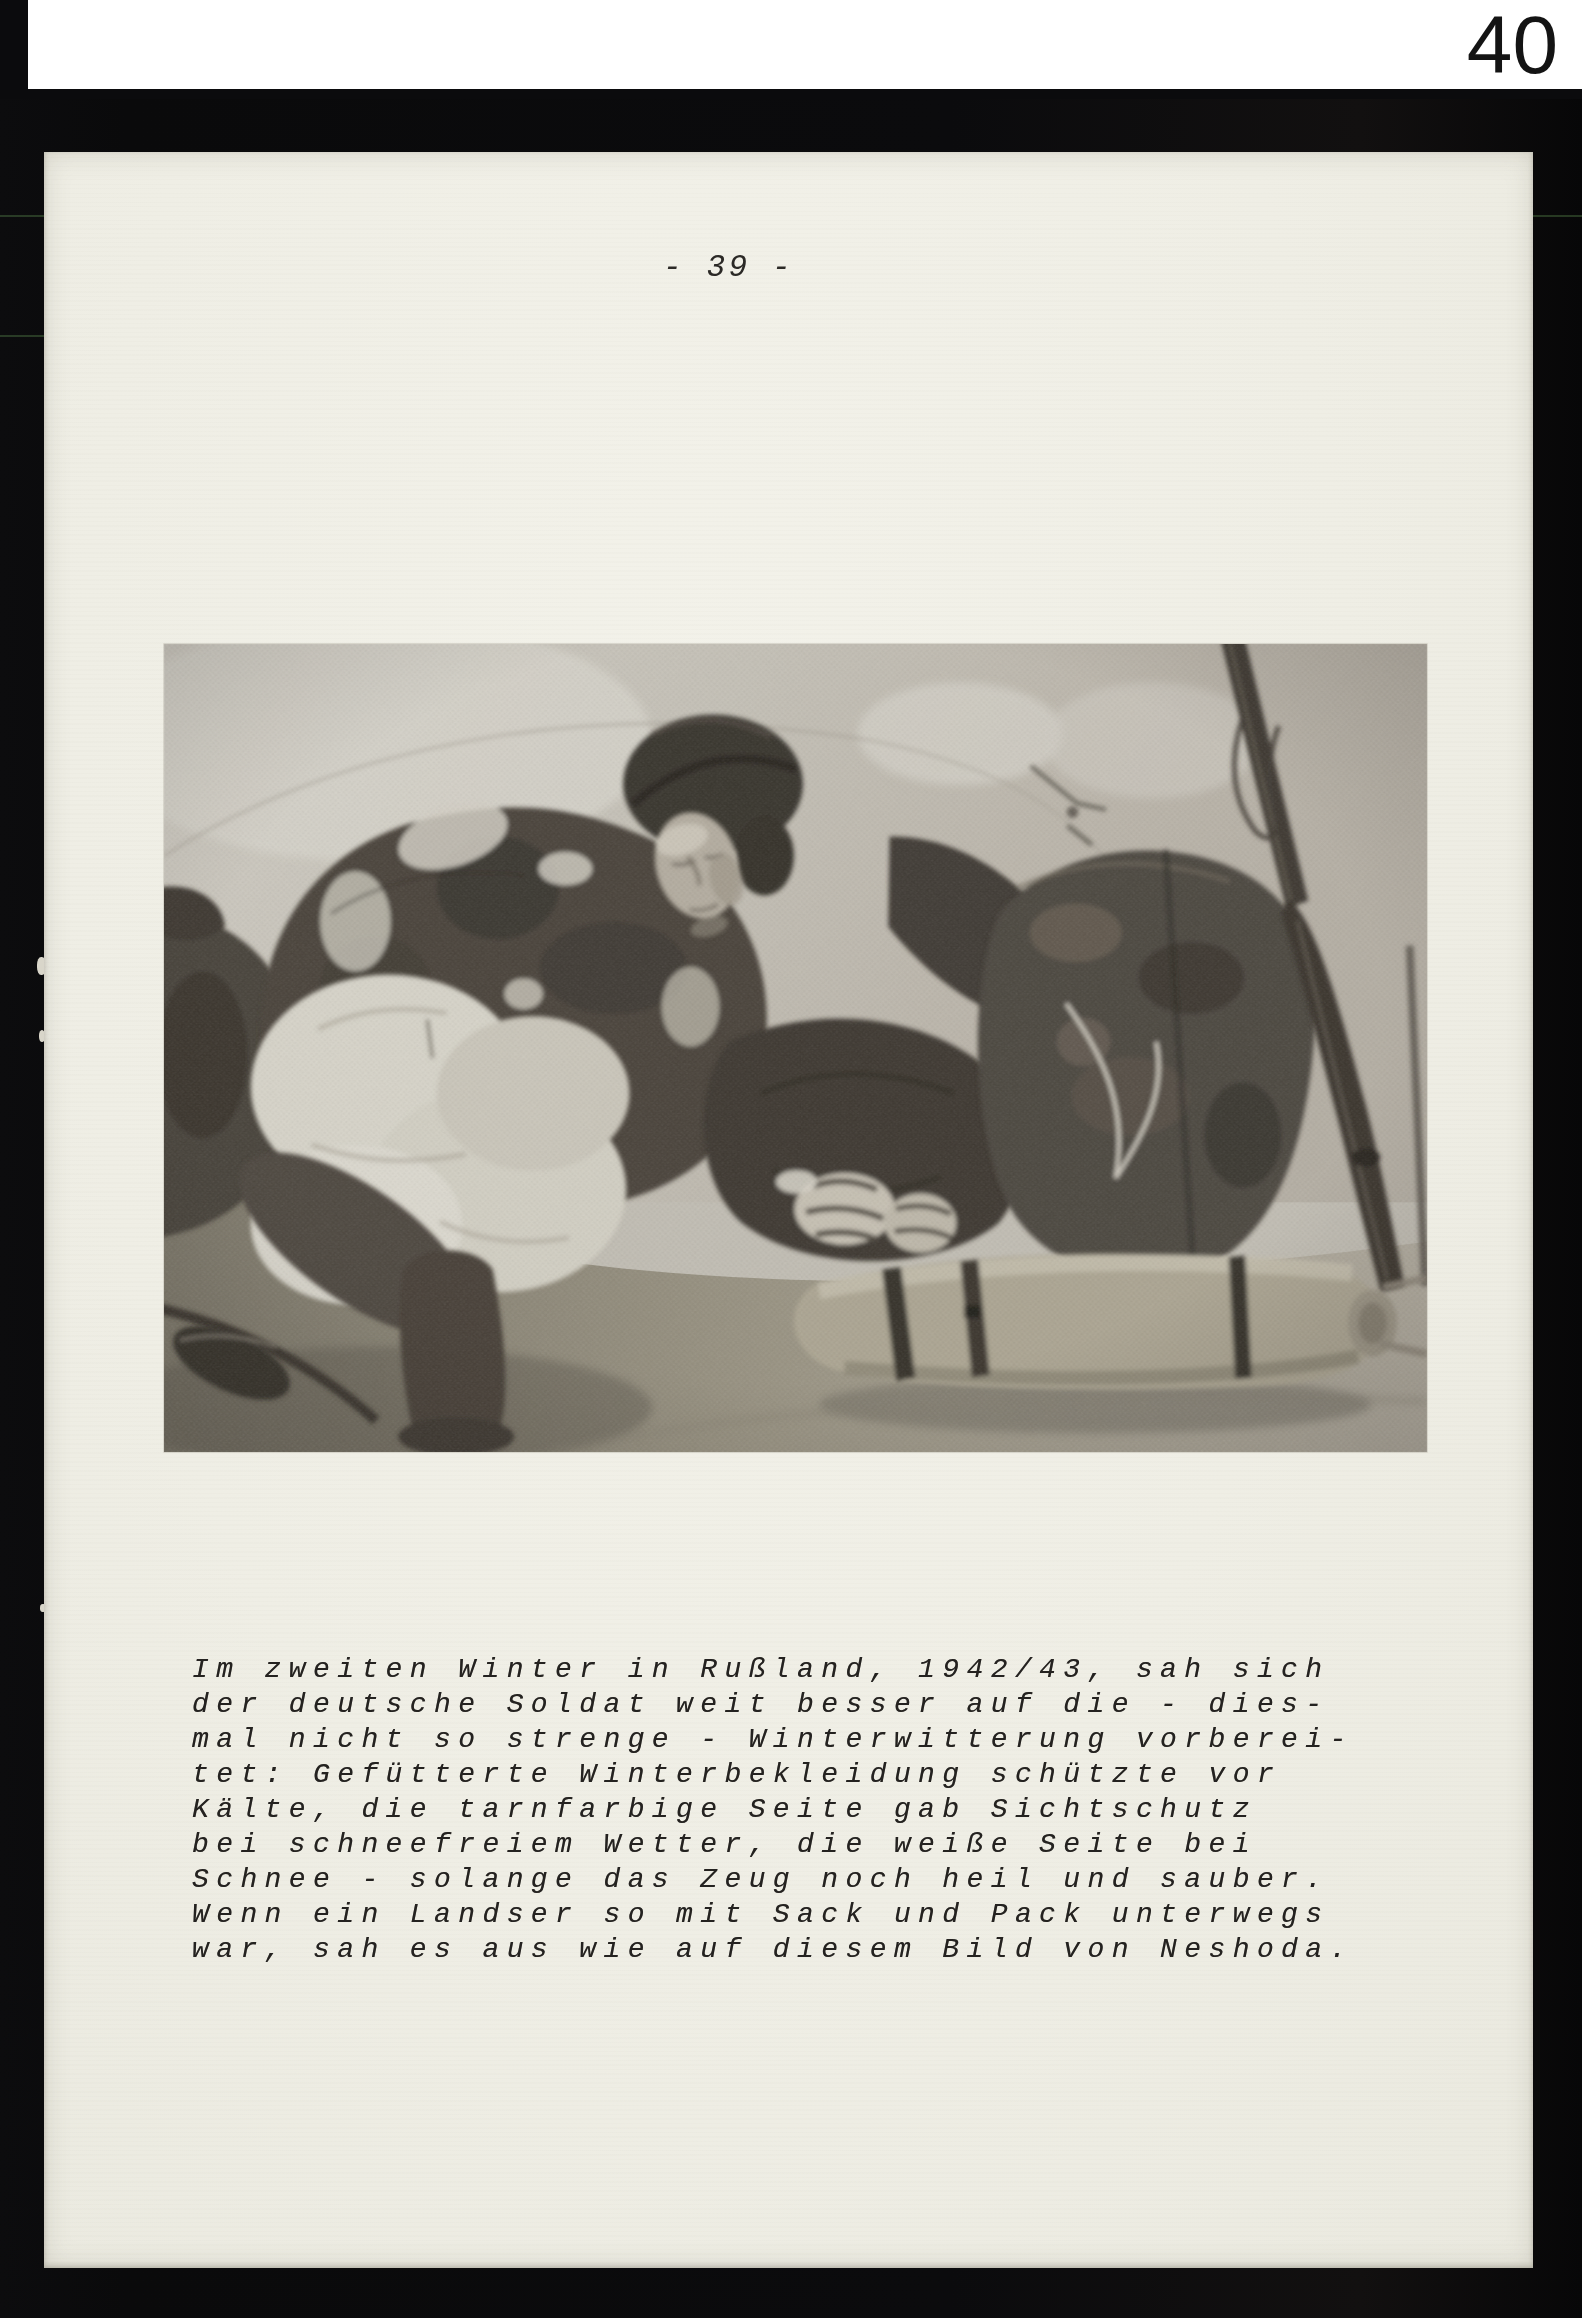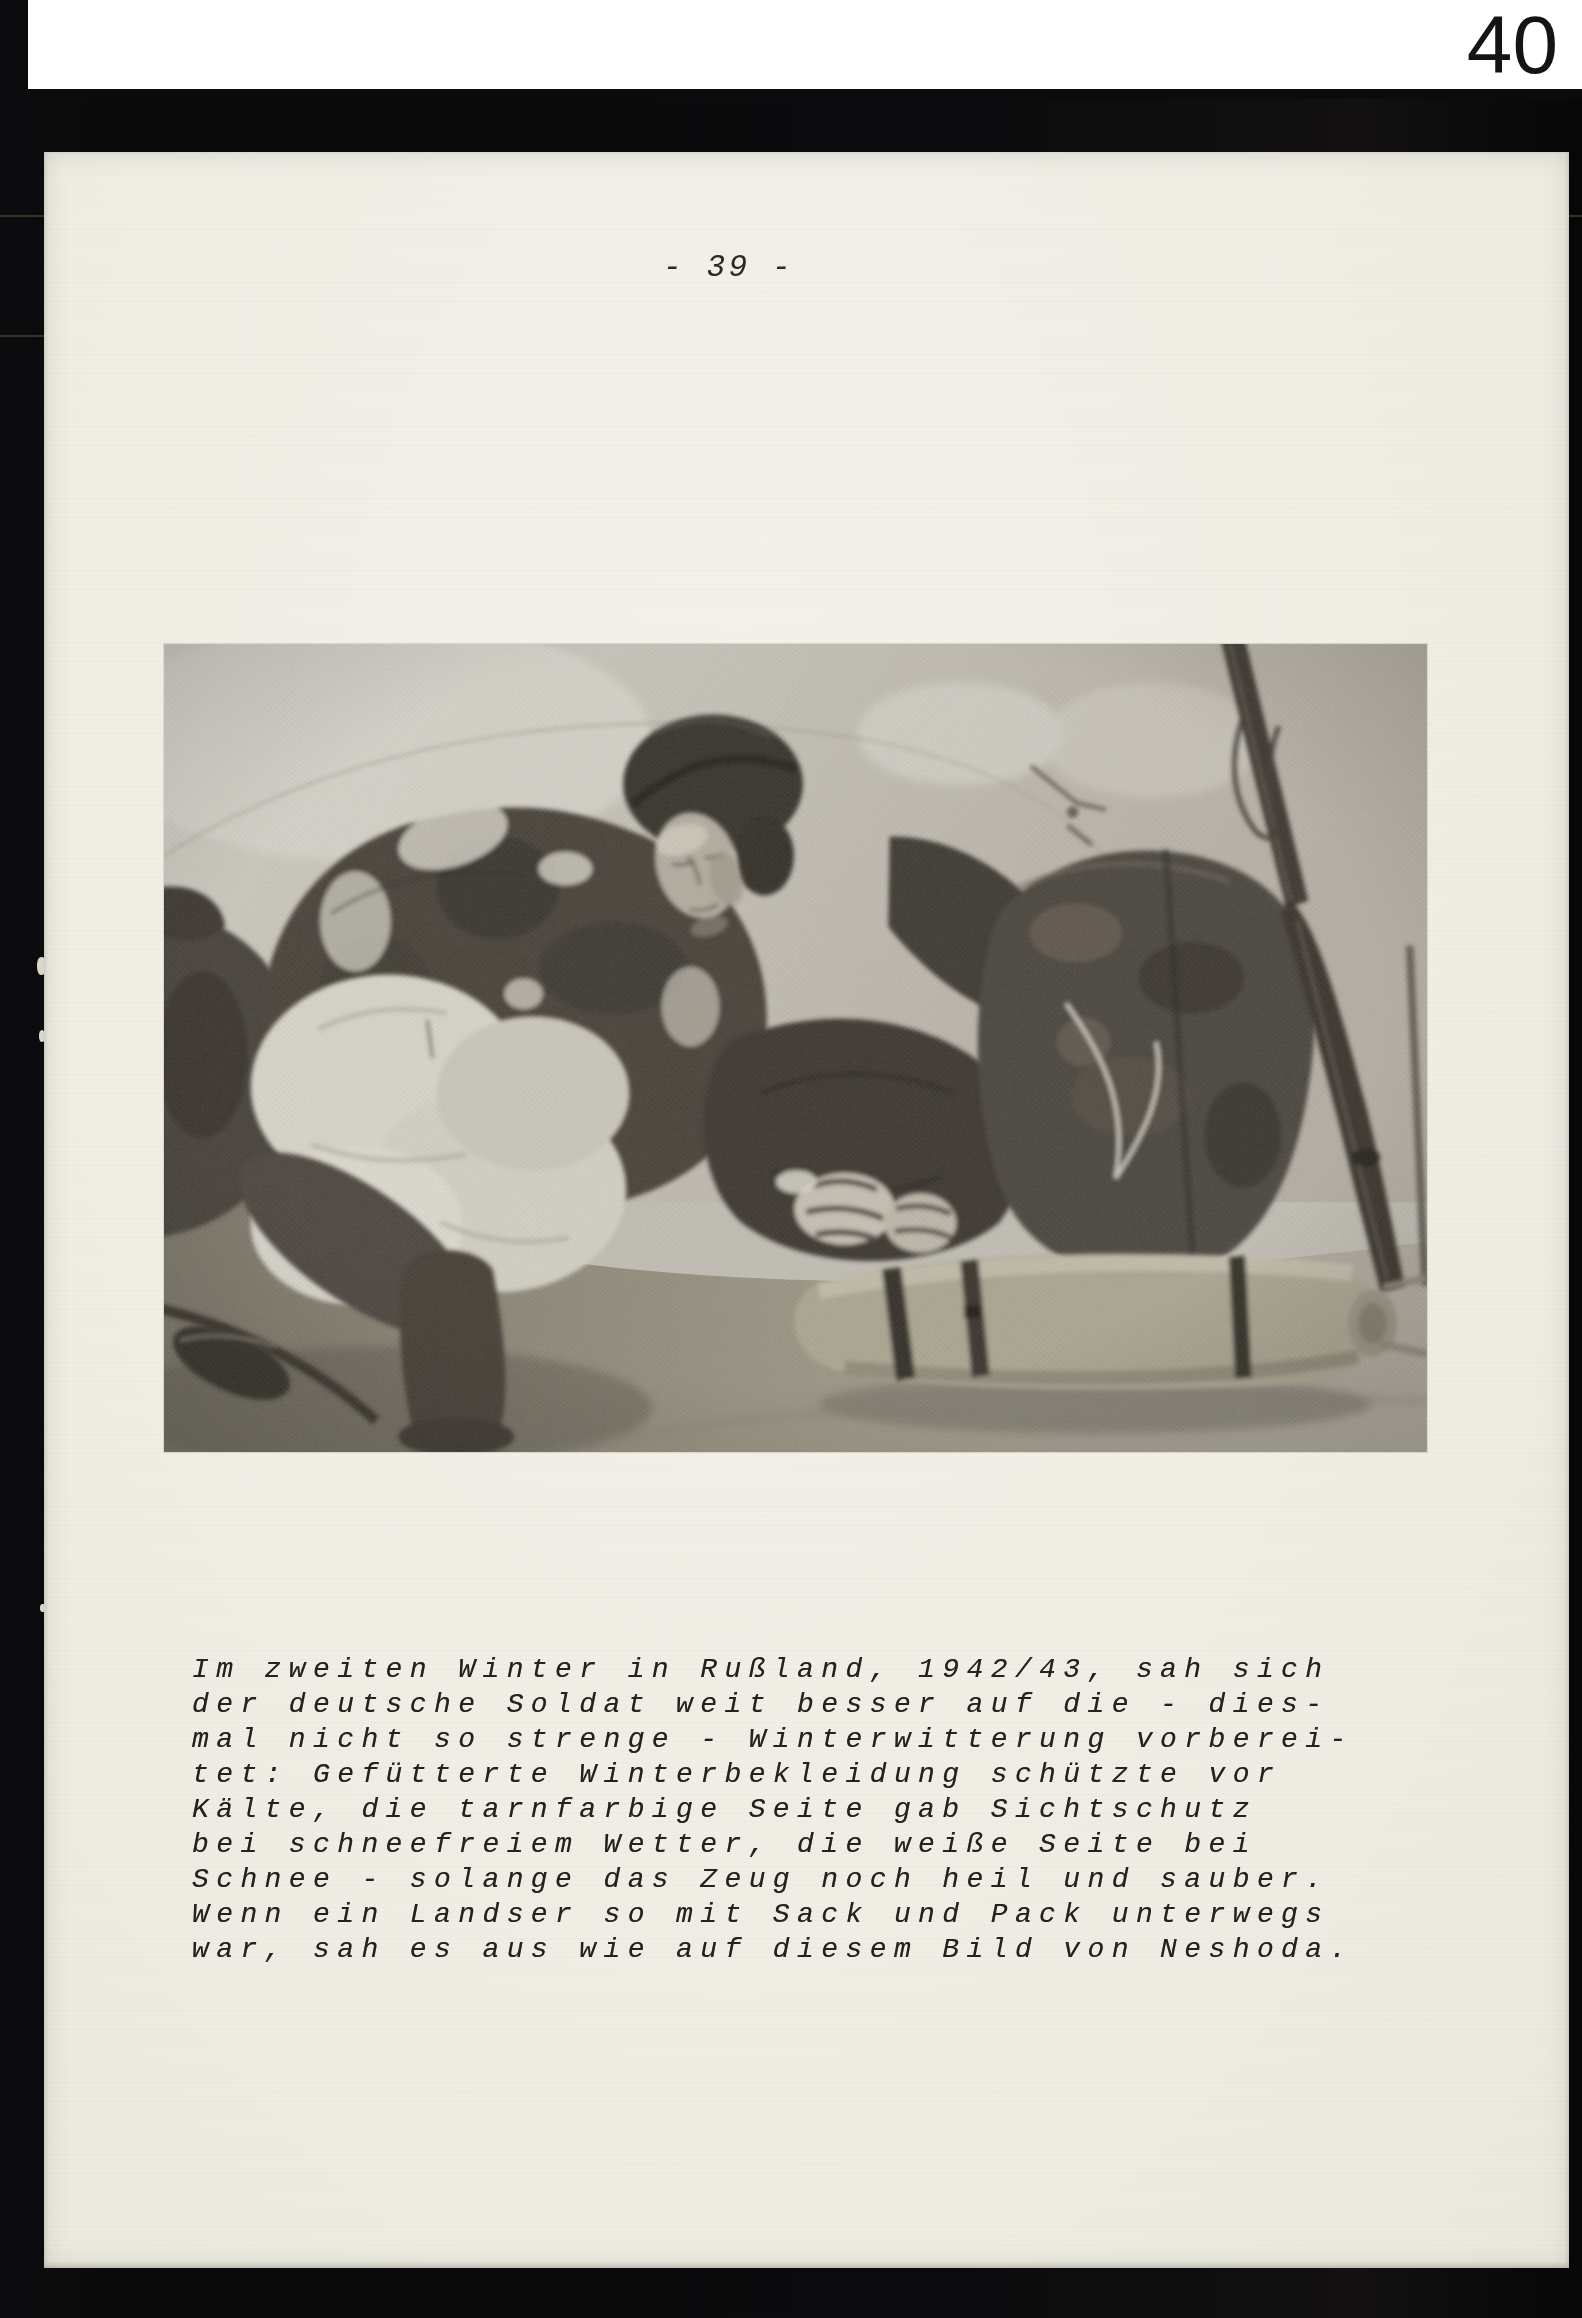--- a/index.html
+++ b/index.html
@@ -30,21 +30,20 @@
     font-family:"Liberation Sans",sans-serif;font-size:82px;line-height:1;
     color:#141414;letter-spacing:0px;
   }
   
   .book-page{
     position:absolute;left:44px;top:152px;width:1489px;height:2116px;
     background:
       repeating-linear-gradient(180deg,rgba(120,115,95,.02) 0 1.3px,rgba(255,255,255,0) 1.3px 4.5px),
       radial-gradient(ellipse at 45% 30%, #f3f2ea 0%, #efeee5 55%, #eae9df 100%);
     box-shadow:inset 0 0 27px rgba(95,90,70,.18), inset 0 -1.9px 5.1px rgba(60,55,40,.25);
-    padding-left:36px;
   }
   .folio{
     position:absolute;left:619px;top:100px;
     font-family:"Liberation Mono","DejaVu Sans Mono",monospace;
     font-style:italic;font-size:31px;line-height:32px;letter-spacing:3.2px;
     color:#2b2926;
   }
   .caption{
     position:absolute;left:148px;top:1500px;width:1277px;
     font-family:"Liberation Mono","DejaVu Sans Mono",monospace;

